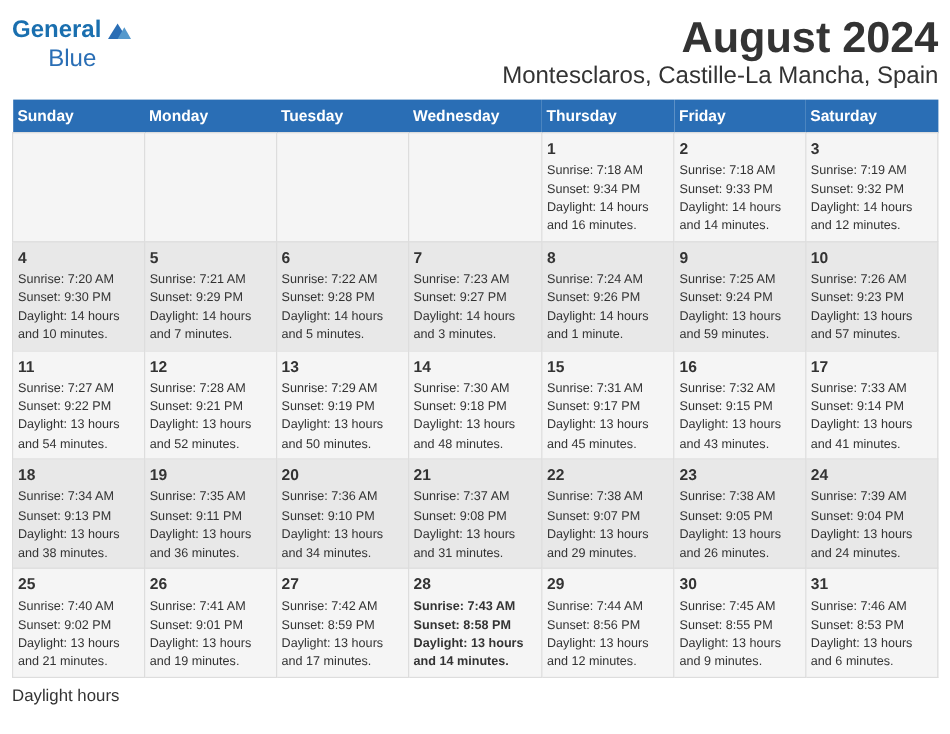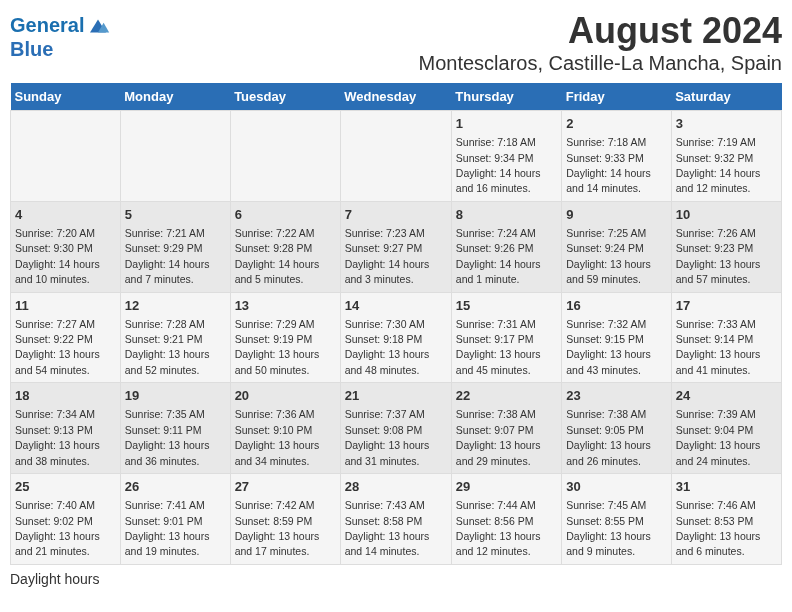--- a/index.html
+++ b/index.html
@@ -95,21 +95,21 @@
     <div>
       <div style="display:flex;align-items:flex-start;">
         <span class="logo-text">
           <span>General</span>
         </span>
         <svg class="logo-icon" viewBox="0 0 30 24">
           <polygon points="5,20 15,4 25,20" fill="#2a6eb5"></polygon>
           <polygon points="15,20 22,8 29,20" fill="#5599cc"></polygon>
         </svg>
       </div>
-      <div class="logo-text" style="color:#2a6eb5; font-size:20px; font-weight:bold;">Blue</div>
+      <div class="logo-text" style="color:#2a6eb5; font-size:20px; font-weight:normal;text-align:center;">Blue</div>
     </div>
   </div>
   <div class="title-area">
     <div class="main-title">August 2024</div>
     <div class="subtitle">Montesclaros, Castille-La Mancha, Spain</div>
   </div>
 </div>
 
 <table>
   <thead>
@@ -211,21 +211,21 @@
       <tr>
         <td><span class="day-number">25</span><span class="day-info" style="white-space: pre-line;">Sunrise: 7:40 AM
 Sunset: 9:02 PM
 Daylight: 13 hours and 21 minutes.</span></td>
         <td><span class="day-number">26</span><span class="day-info" style="white-space: pre-line;">Sunrise: 7:41 AM
 Sunset: 9:01 PM
 Daylight: 13 hours and 19 minutes.</span></td>
         <td><span class="day-number">27</span><span class="day-info" style="white-space: pre-line;">Sunrise: 7:42 AM
 Sunset: 8:59 PM
 Daylight: 13 hours and 17 minutes.</span></td>
-        <td><span class="day-number">28</span><span class="day-info" style="white-space: pre-line;">Sunrise: 7:43 AM
+        <td><span class="day-number">28</span><span class="day-info" style="white-space: pre-line; font-weight: bold;">Sunrise: 7:43 AM
 Sunset: 8:58 PM
 Daylight: 13 hours and 14 minutes.</span></td>
         <td><span class="day-number">29</span><span class="day-info" style="white-space: pre-line;">Sunrise: 7:44 AM
 Sunset: 8:56 PM
 Daylight: 13 hours and 12 minutes.</span></td>
         <td><span class="day-number">30</span><span class="day-info" style="white-space: pre-line;">Sunrise: 7:45 AM
 Sunset: 8:55 PM
 Daylight: 13 hours and 9 minutes.</span></td>
         <td><span class="day-number">31</span><span class="day-info" style="white-space: pre-line;">Sunrise: 7:46 AM
 Sunset: 8:53 PM

